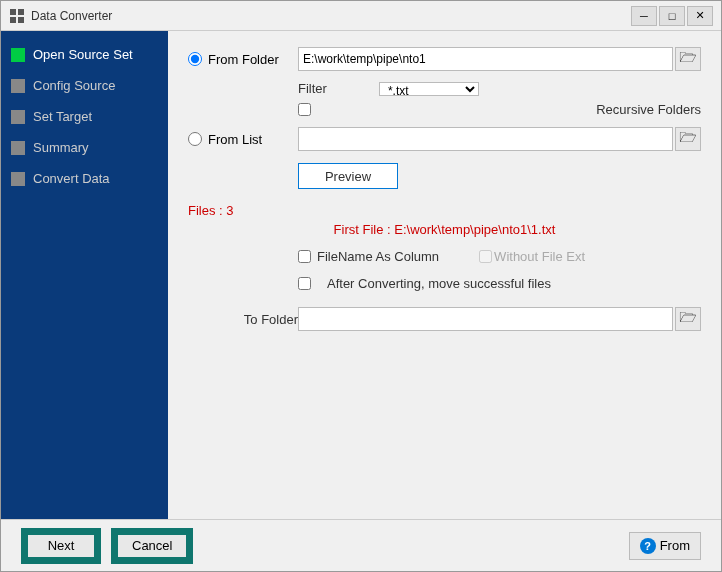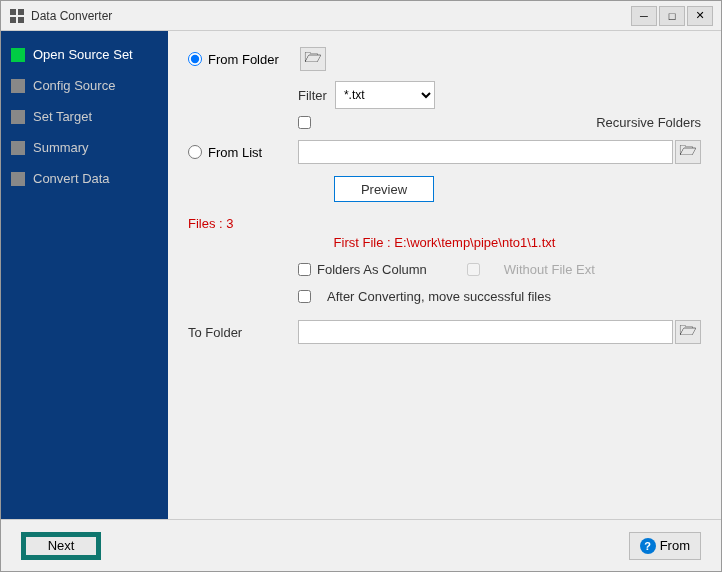--- a/index.html
+++ b/index.html
@@ -166,25 +166,26 @@
       margin-left: 110px;
       margin-bottom: 6px;
     }
     .filter-label {
       margin-right: 8px;
       font-size: 13px;
       color: #333;
     }
     .filter-select {
       width: 100px;
-      height: 28px;
+      height: 14px;
       border: 1px solid #bbb;
       background: white;
       font-size: 12px;
       padding: 0 4px;
+      margin-left: 44px;
     }
 
     .checkbox-row {
       display: flex;
       align-items: center;
       margin-left: 110px;
       margin-bottom: 10px;
       justify-content: space-between;
     }
     .checkbox-input {
@@ -212,21 +213,20 @@
       width: 100px;
       height: 26px;
       background: white;
       border: 1px solid #0078d7;
       color: #333;
       font-size: 13px;
       cursor: pointer;
       display: flex;
       align-items: center;
       justify-content: center;
-      margin-left: 36px;
     }
 
     .files-info {
       color: #cc0000;
       font-size: 13px;
       margin-bottom: 4px;
     }
     .first-file {
       color: #cc0000;
       font-size: 13px;
@@ -252,42 +252,43 @@
 
     .to-folder-row {
       display: flex;
       align-items: center;
     }
     .to-folder-label {
       width: 110px;
       flex-shrink: 0;
       font-size: 13px;
       color: #333;
+      text-align: right;
     }
 
     
     .bottom-bar {
       height: 52px;
       background: #f0f0f0;
       border-top: 1px solid #ccc;
       display: flex;
       align-items: center;
       justify-content: space-between;
       padding: 0 20px;
       flex-shrink: 0;
     }
     .bottom-bar-left {
       display: flex;
       gap: 10px;
     }
     .bottom-btn {
       min-width: 80px;
-      height: 28px;
+      height: 36px;
       background: #e8e8e8;
-      border: 5px solid #0f766e;
+      border: 7px solid #0f766e;
       font-size: 13px;
       cursor: pointer;
       display: flex;
       align-items: center;
       justify-content: center;
       padding: 0 14px;
     }
     .bottom-btn.primary {
       background: #e8e8e8;
     }
@@ -372,20 +373,21 @@
     </div>
 
     <div class="content">
       <div class="form-section">
 
         <div class="form-row">
           <label class="radio-label">
             <input type="radio" name="source" class="radio-input" checked="" style="">
             <span>From Folder</span>
           </label>
+          <input type="text" class="text-input" value="E:\work\temp\pipe\nto1" style="">
           <button class="browse-btn">
             <span>🗁</span>
           </button>
         </div>
 
         <div class="filter-row">
           <span class="filter-label">Filter</span>
           <select class="filter-select">
             <option>*.txt</option>
             <option>*.csv</option>
@@ -414,23 +416,23 @@
           <button class="preview-btn">Preview</button>
         </div>
 
         <div class="files-info">Files : 3</div>
 
         <div class="first-file">First File : E:\work\temp\pipe\nto1\1.txt</div>
 
         <div class="filename-options-row">
           <div style="display:flex;align-items:center;gap:6px;">
             <input type="checkbox" class="checkbox-input" style="">
-            <span class="checkbox-label">Folders As Column</span>
+            <span class="checkbox-label">FileName As Column</span>
           </div>
-          <div style="display:flex;align-items:center;gap:24px;">
+          <div style="display:flex;align-items:center;gap:2px;">
             <input type="checkbox" class="checkbox-input" disabled="" style="">
             <span class="disabled-text">Without File Ext</span>
           </div>
         </div>
 
         <div class="after-converting-row">
           <input type="checkbox" class="checkbox-input" style="">
           <span class="checkbox-label">After Converting, move successful files</span>
         </div>
 
@@ -442,19 +444,20 @@
           </button>
         </div>
 
       </div>
     </div>
   </div>
 
   <div class="bottom-bar">
     <div class="bottom-bar-left">
       <button class="bottom-btn primary">Next</button>
+      <button class="bottom-btn">Cancel</button>
     </div>
     <button class="help-btn">
       <div class="help-icon">?</div>
       <span>From</span>
     </button>
   </div>
 </div>
 
 </body></html>

